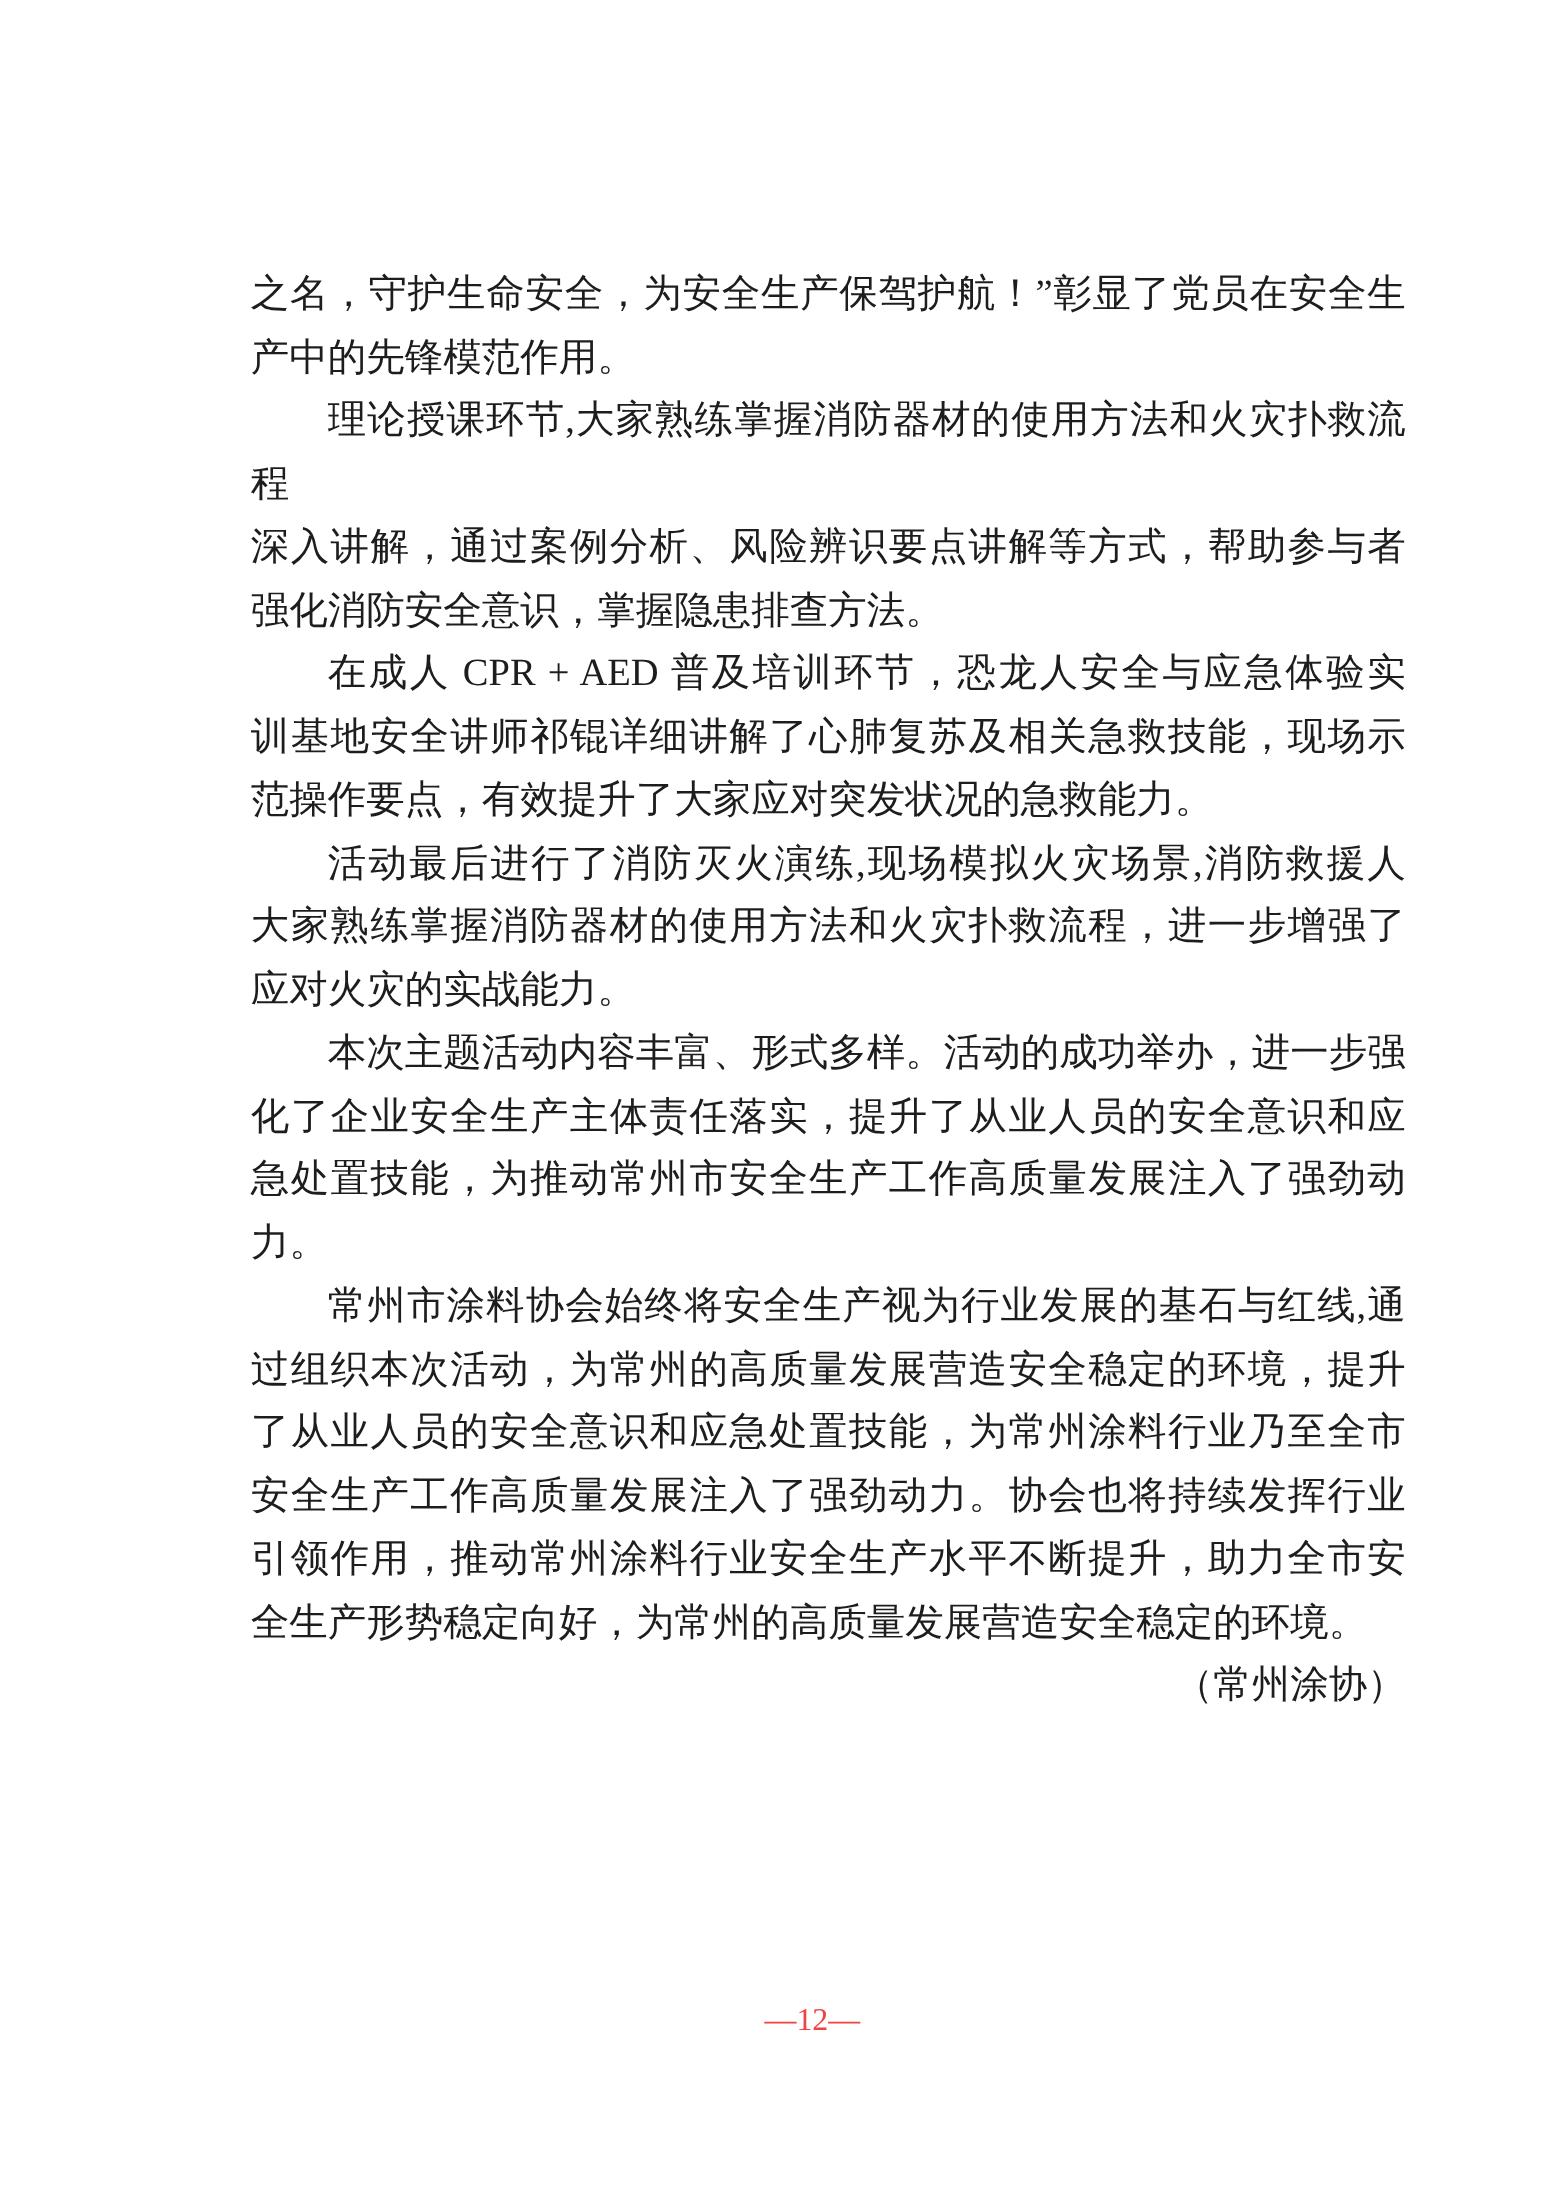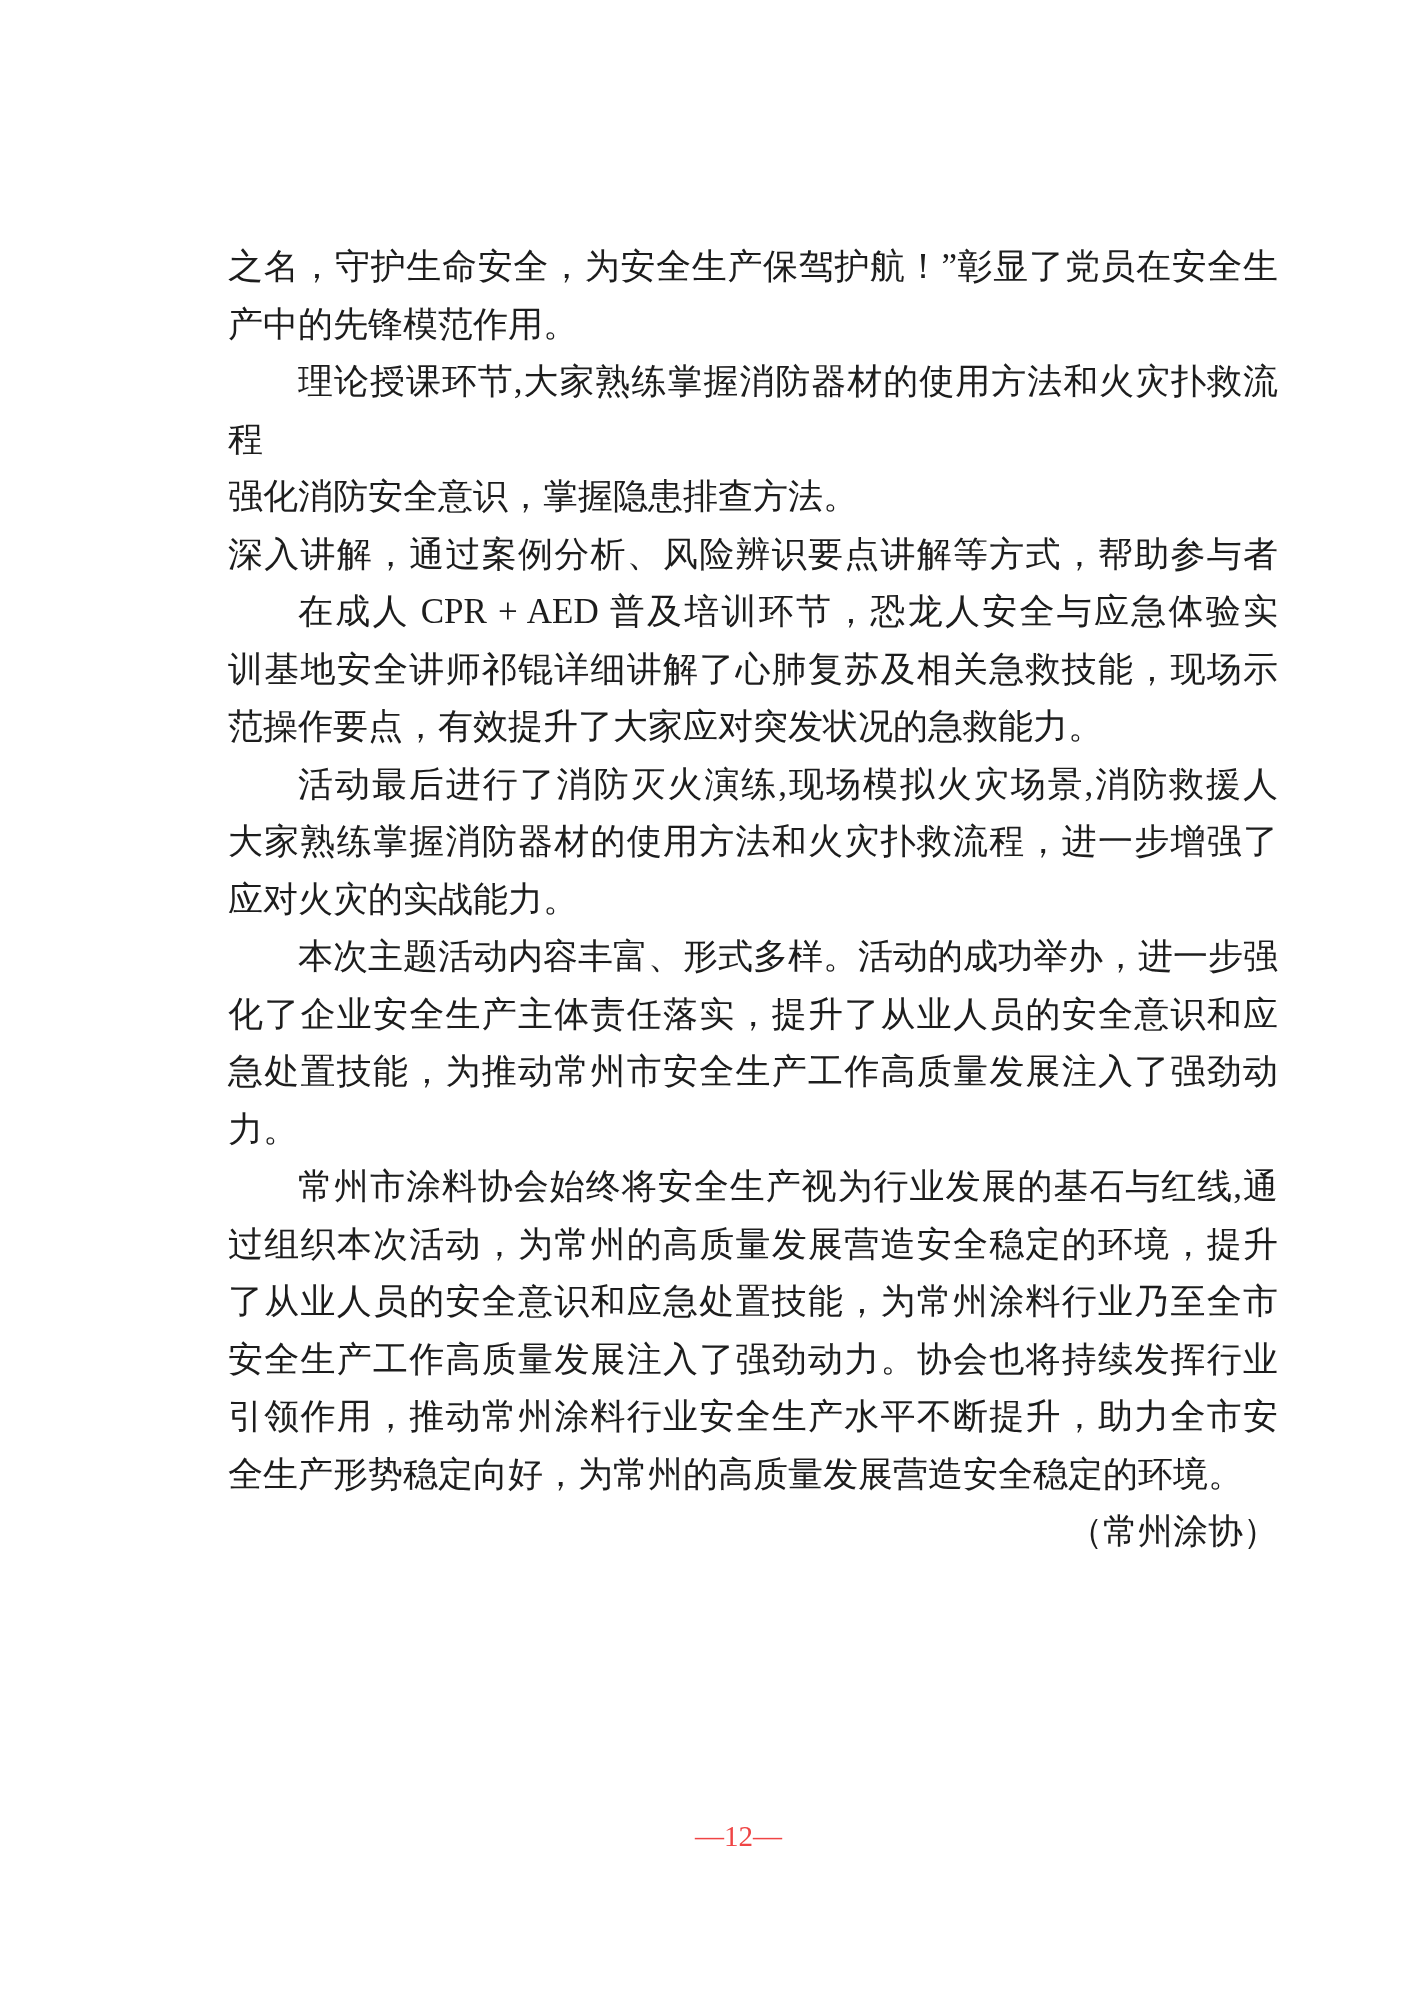--- a/index.html
+++ b/index.html
@@ -53,22 +53,22 @@
 </style>
 </head>
 <body>
 
 <div class="page">
 
   <div class="textblock">
     <div class="line fill">之名，守护生命安全，为安全生产保驾护航！”彰显了党员在安全生</div>
     <div class="line end">产中的先锋模范作用。</div>
     <div class="line indent fill">理论授课环节,大家熟练掌握消防器材的使用方法和火灾扑救流程</div>
+    <div class="line fill">深入讲解，通过案例分析、风险辨识要点讲解等方式，帮助参与者</div>
     <div class="line end">强化消防安全意识，掌握隐患排查方法。</div>
-    <div class="line fill">深入讲解，通过案例分析、风险辨识要点讲解等方式，帮助参与者</div>
     <div class="line indent fill">在成人 CPR + AED 普及培训环节，恐龙人安全与应急体验实</div>
     <div class="line fill">训基地安全讲师祁锟详细讲解了心肺复苏及相关急救技能，现场示</div>
     <div class="line end">范操作要点，有效提升了大家应对突发状况的急救能力。</div>
     <div class="line indent fill">活动最后进行了消防灭火演练,现场模拟火灾场景,消防救援人</div>
     <div class="line fill">大家熟练掌握消防器材的使用方法和火灾扑救流程，进一步增强了</div>
     <div class="line end">应对火灾的实战能力。</div>
     <div class="line indent fill">本次主题活动内容丰富、形式多样。活动的成功举办，进一步强</div>
     <div class="line fill">化了企业安全生产主体责任落实，提升了从业人员的安全意识和应</div>
     <div class="line fill">急处置技能，为推动常州市安全生产工作高质量发展注入了强劲动</div>
     <div class="line end">力。</div>

